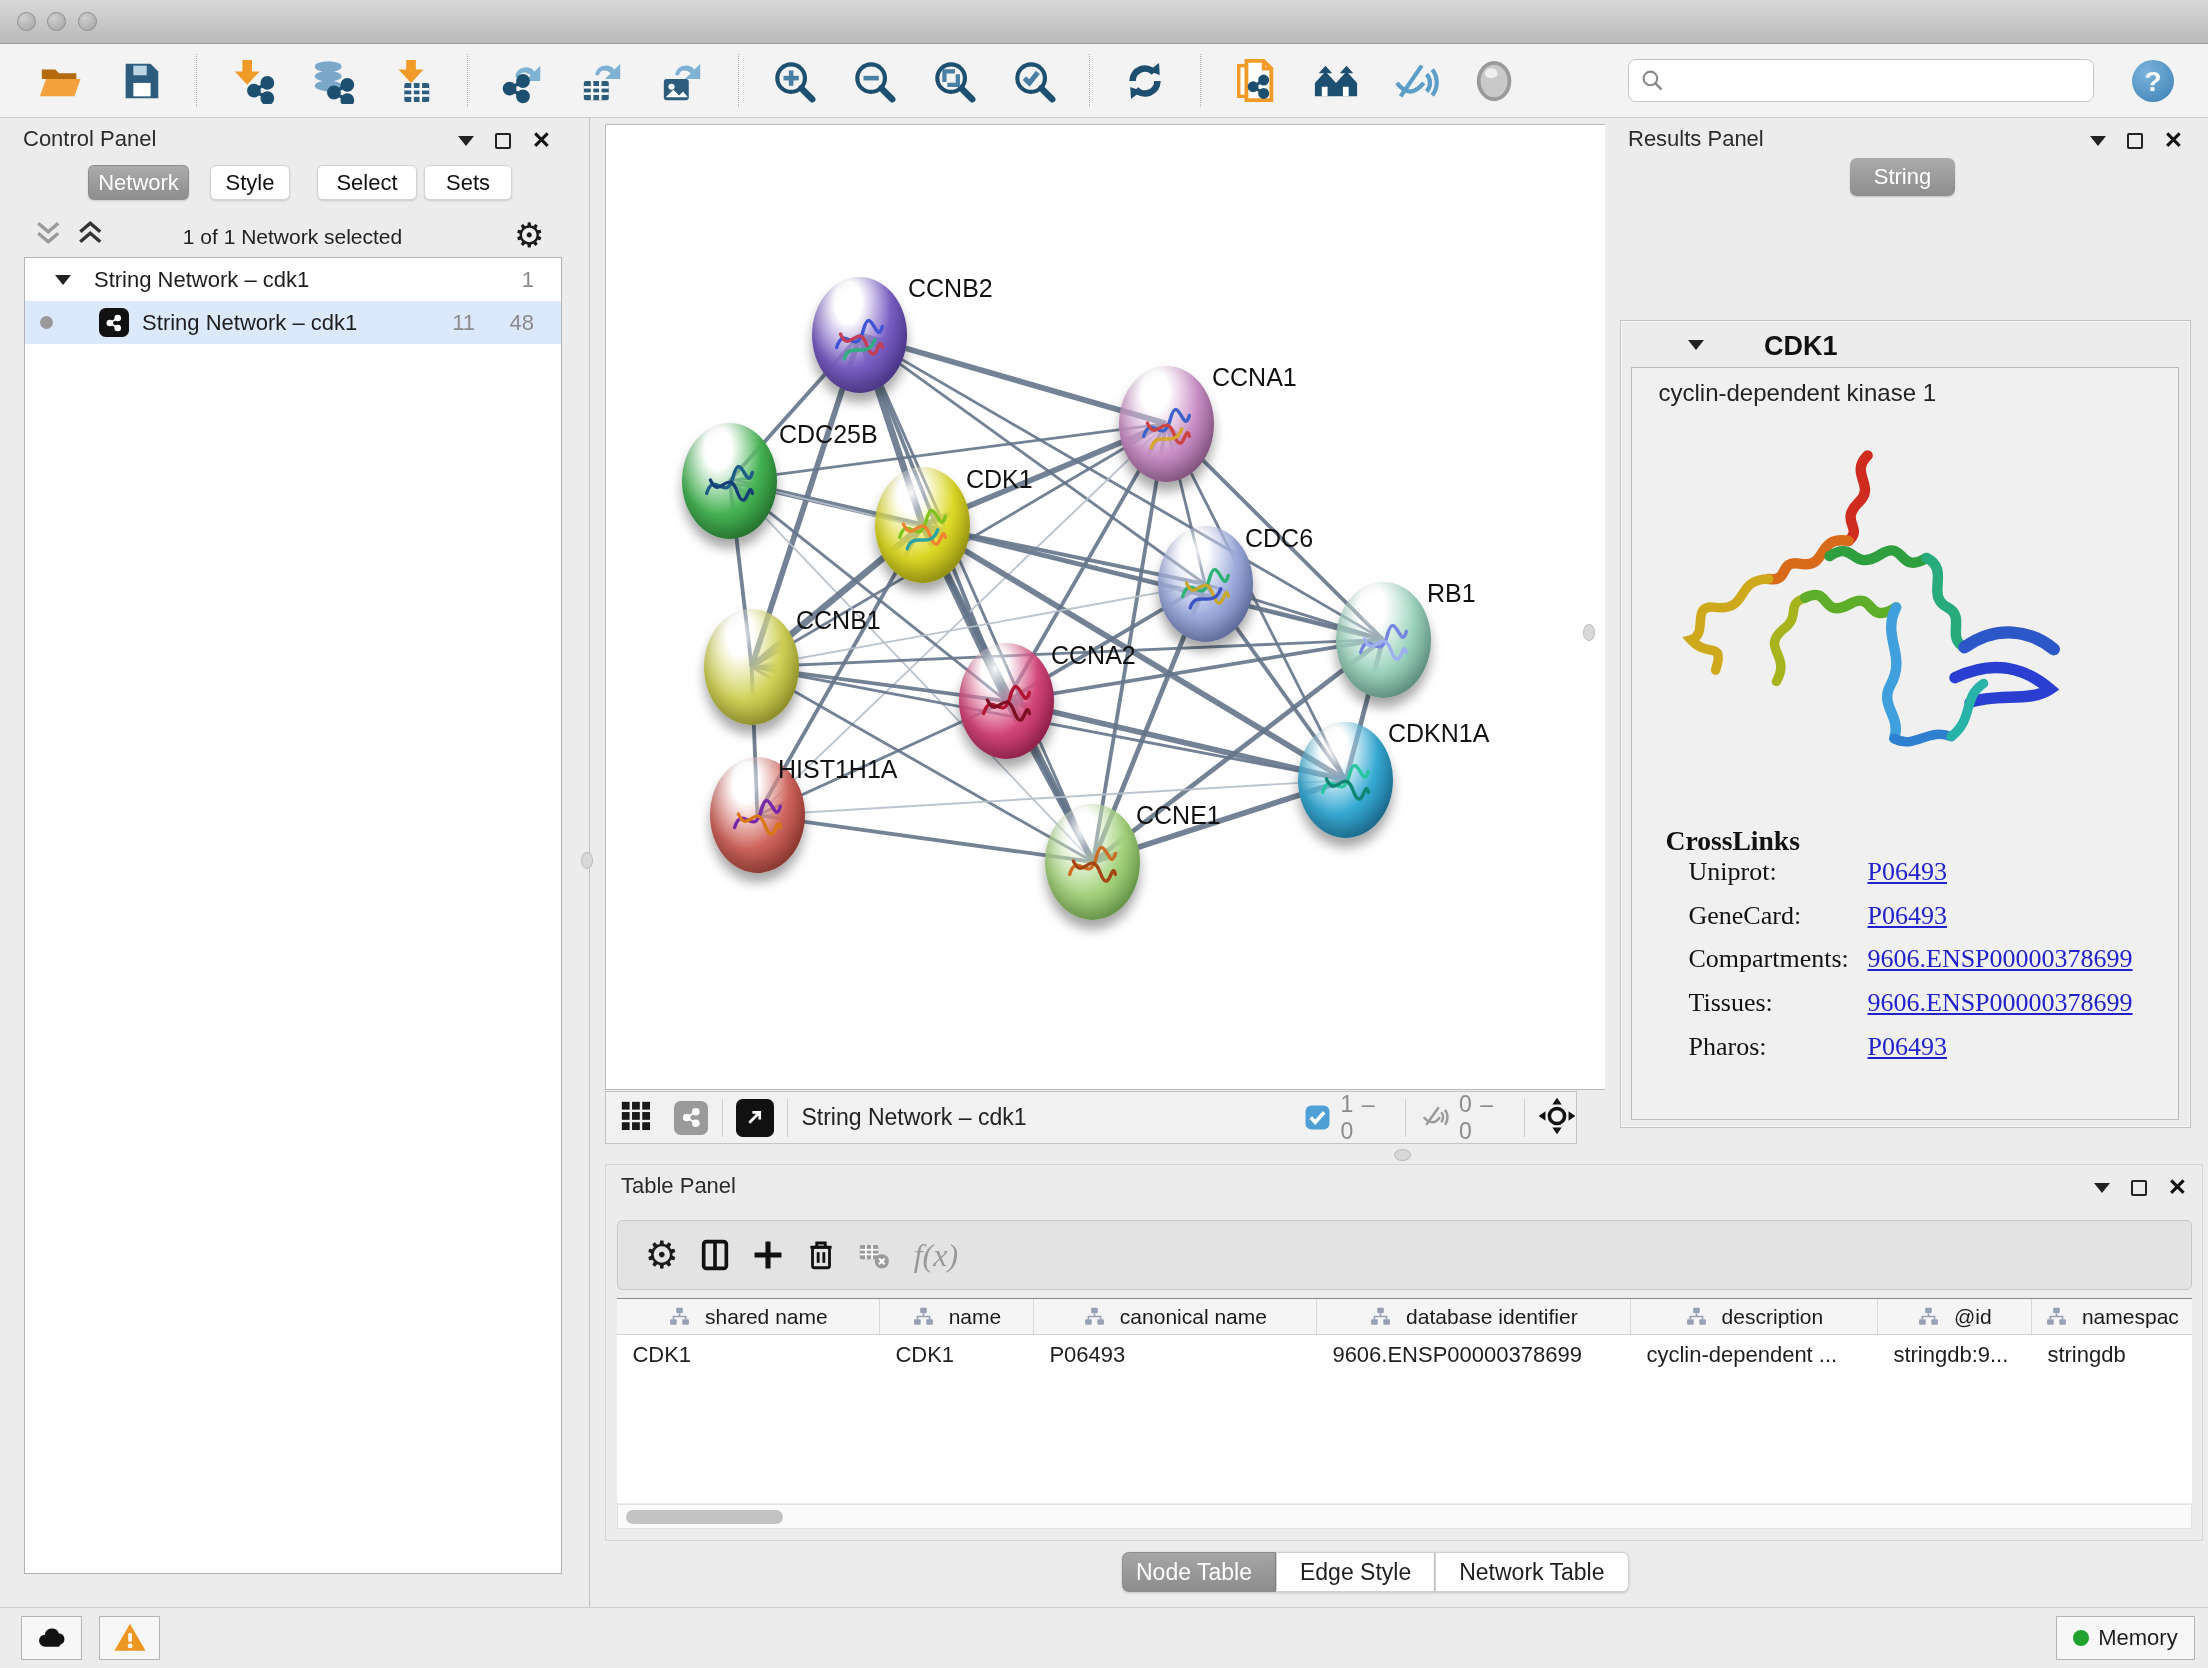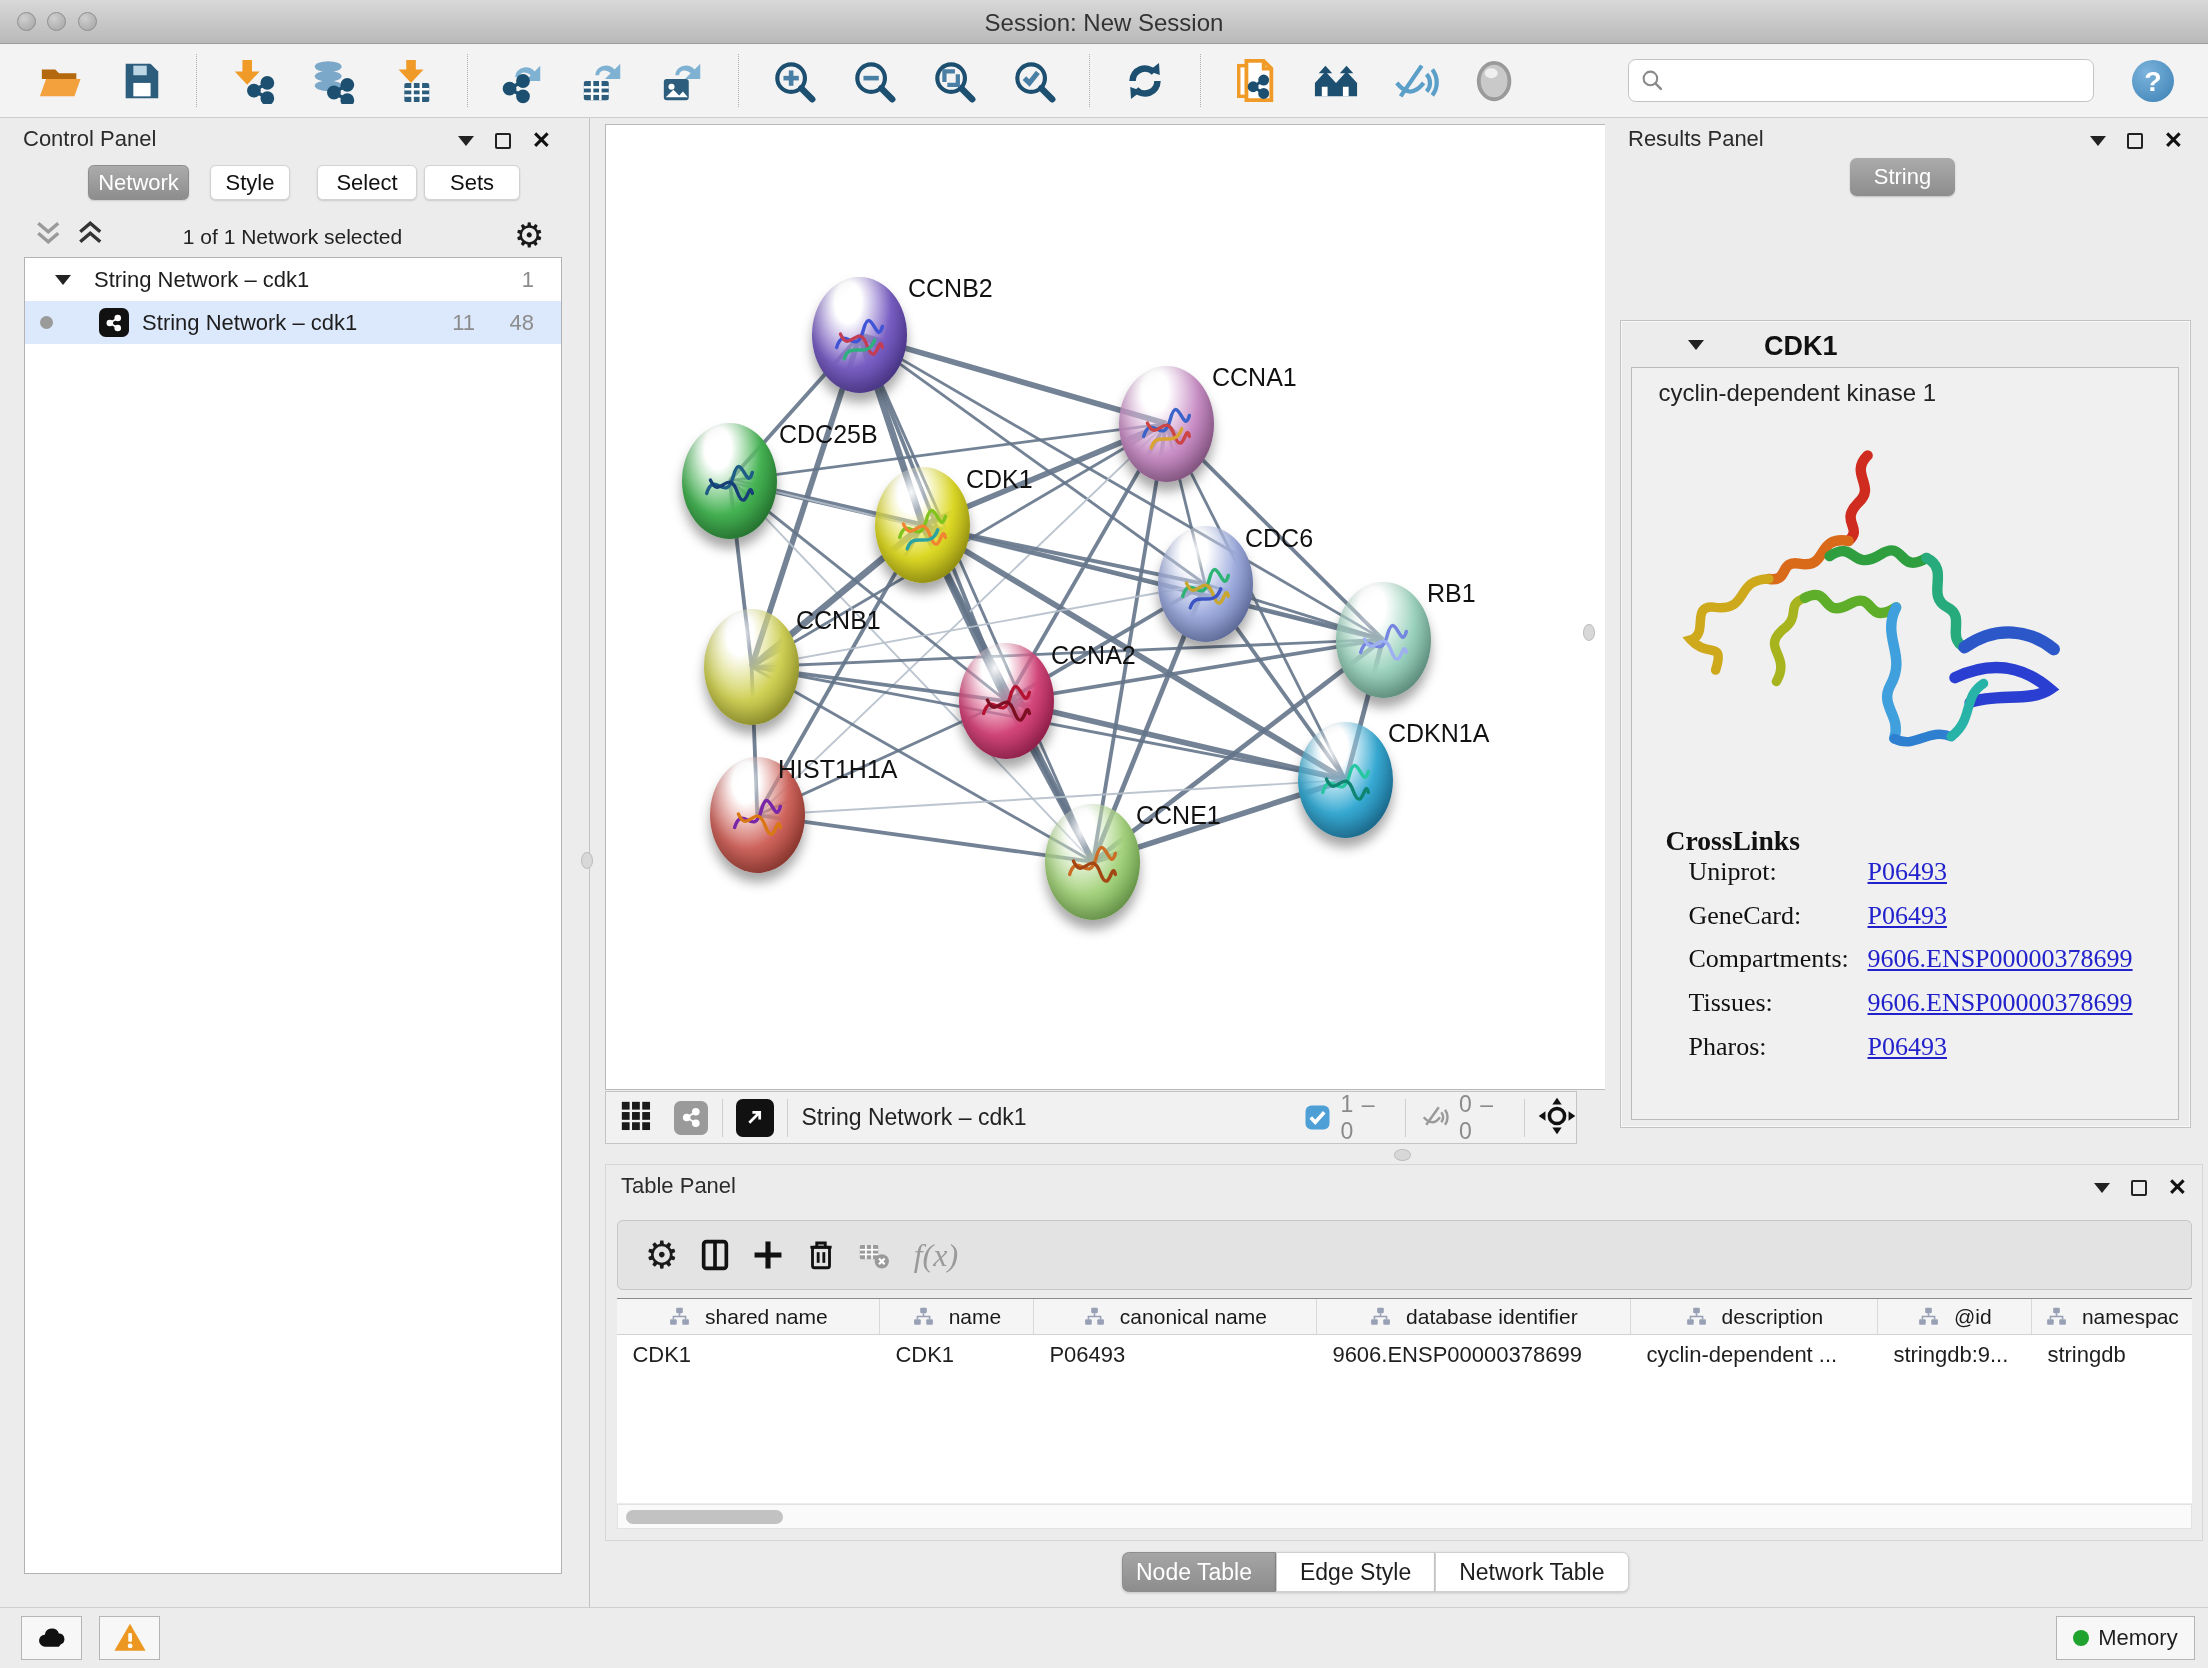--- a/index.html
+++ b/index.html
@@ -101,21 +101,20 @@
 </style>
 </head>
 <body>
 
 <div class="titlebar">
   <div class="traffic">
     <span class="tl"></span>
     <span class="tl"></span>
     <span class="tl"></span>
   </div>
-  <div class="win-title">Session: New Session</div>
 </div>
 
 <div class="toolbar">
   <div class="tb-btn">
     <svg viewBox="0 0 24 24">
         <path d="M2 6h7l2 2h9v3H2z" fill="#b4690e"></path>
         <path d="M4.2 11h18l-3.2 9H1z" fill="#f2a13c"></path>
       </svg>
   </div>
   <div class="tb-btn">
@@ -305,21 +304,21 @@
   </div>
   <div class="abs tab active" style="left:88px; top:47px; width:101px;">
       <span>Network</span>
     </div>
   <div class="abs tab" style="left:210px; top:47px; width:80px;">
       <span>Style</span>
     </div>
   <div class="abs tab" style="left:317px; top:47px; width:100px;">
       <span>Select</span>
     </div>
-  <div class="abs tab" style="left:424px; top:47px; width:96px;">
+  <div class="abs tab" style="left:424px; top:47px; width:88px;">
       <span>Sets</span>
     </div>
 
   <div class="abs" style="left:34px; top:101px;">
     <svg width="28.5" height="28.5" viewBox="0 0 20 20">
         <g fill="none" stroke="#9a9a9a" stroke-width="2.4">
           <path d="M3 3l7 6 7-6"></path>
           <path d="M3 10l7 6 7-6"></path>
         </g>
       </svg>

